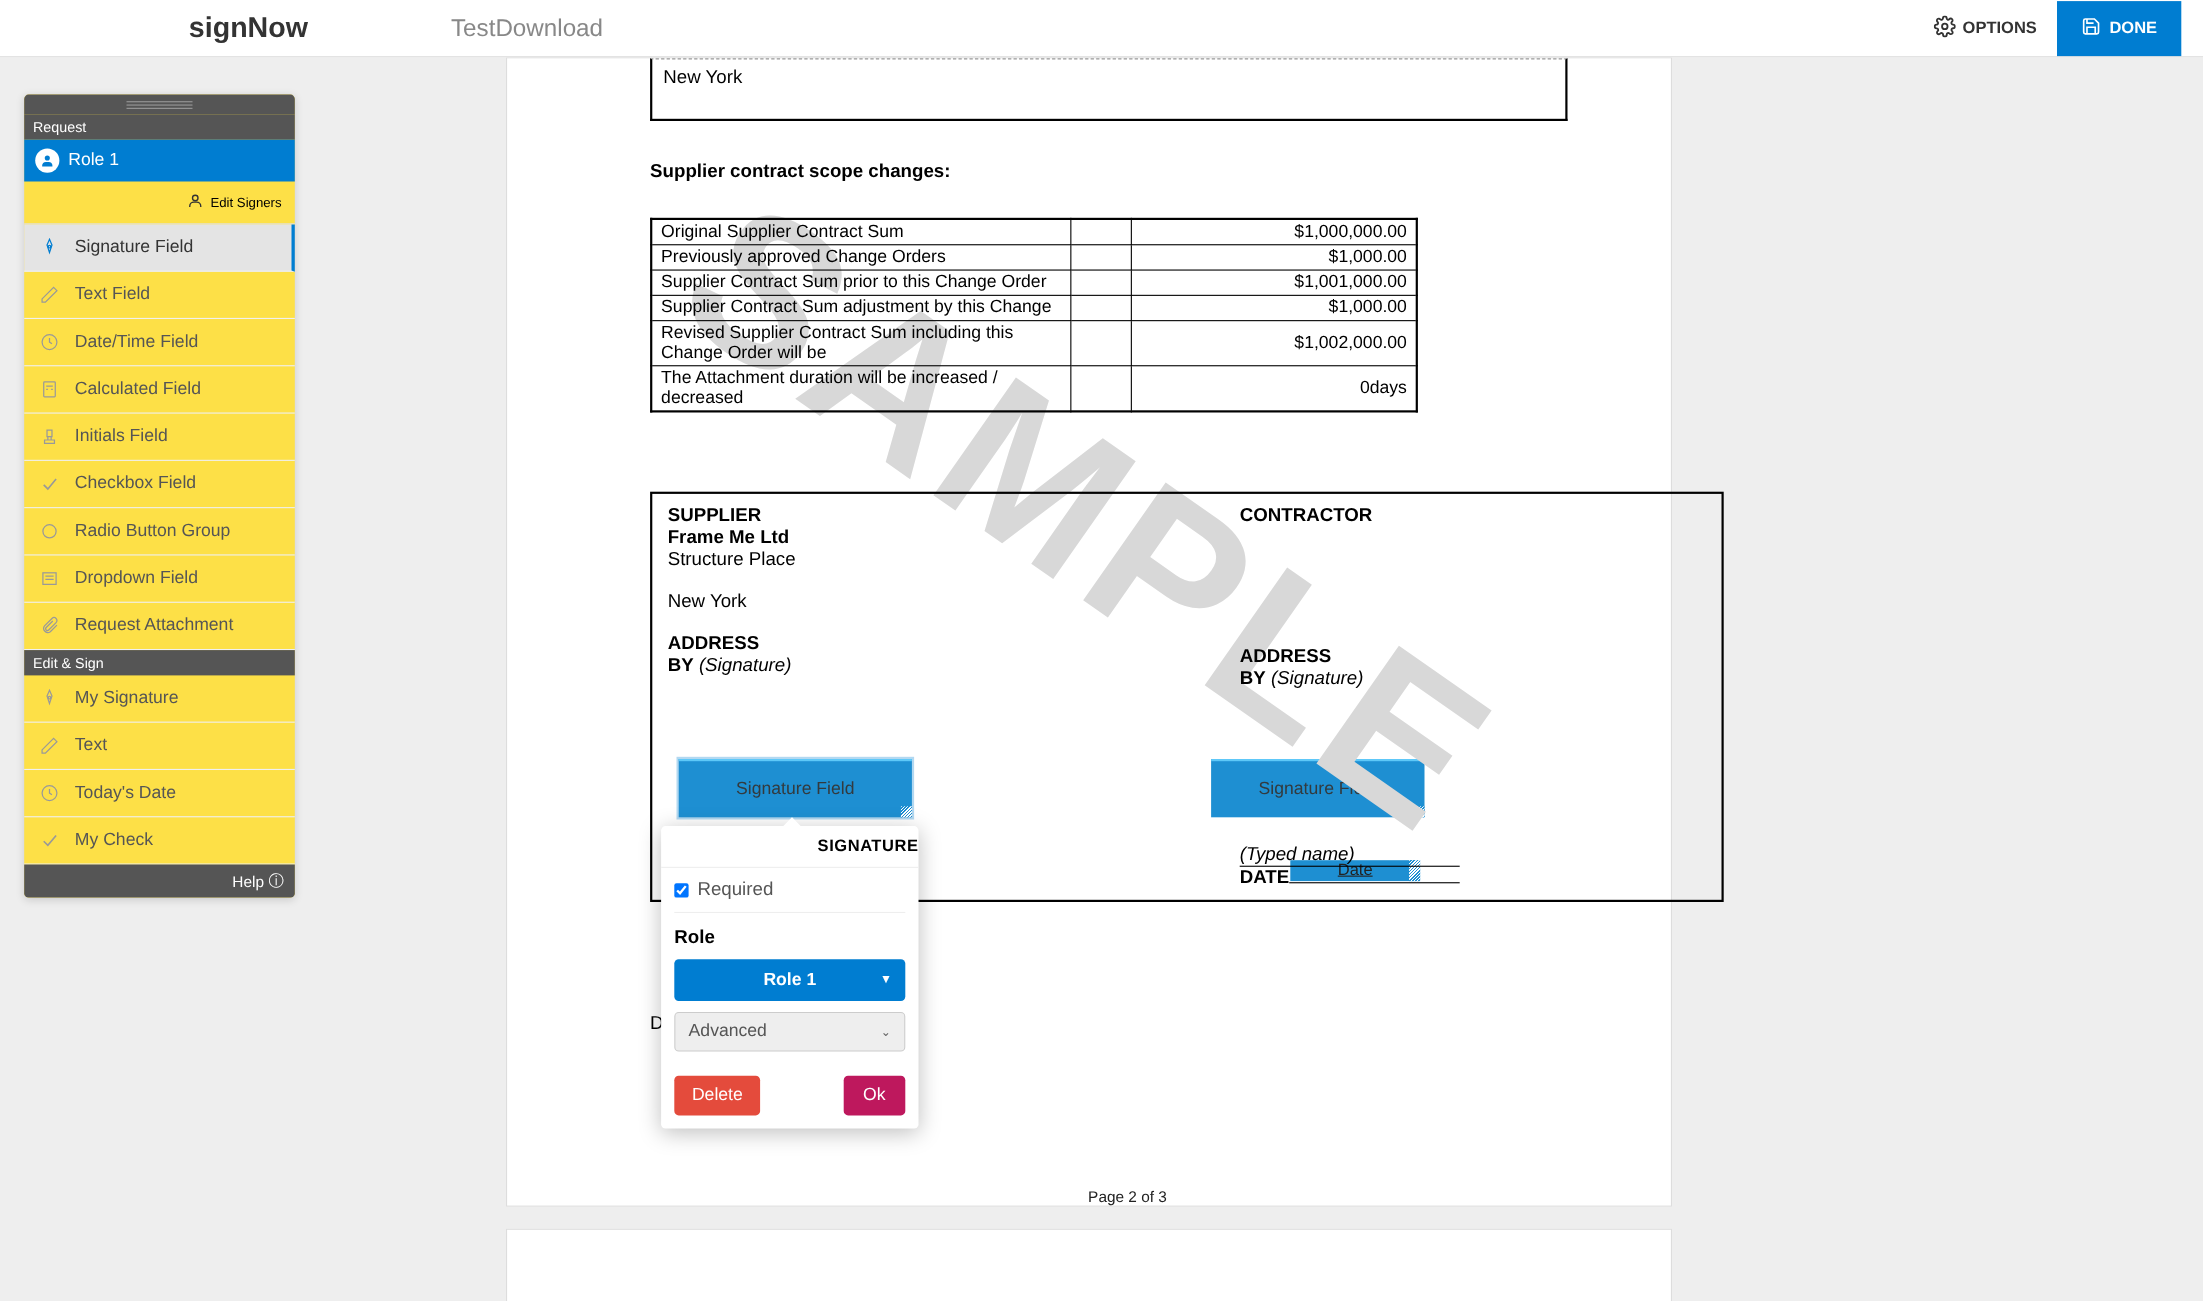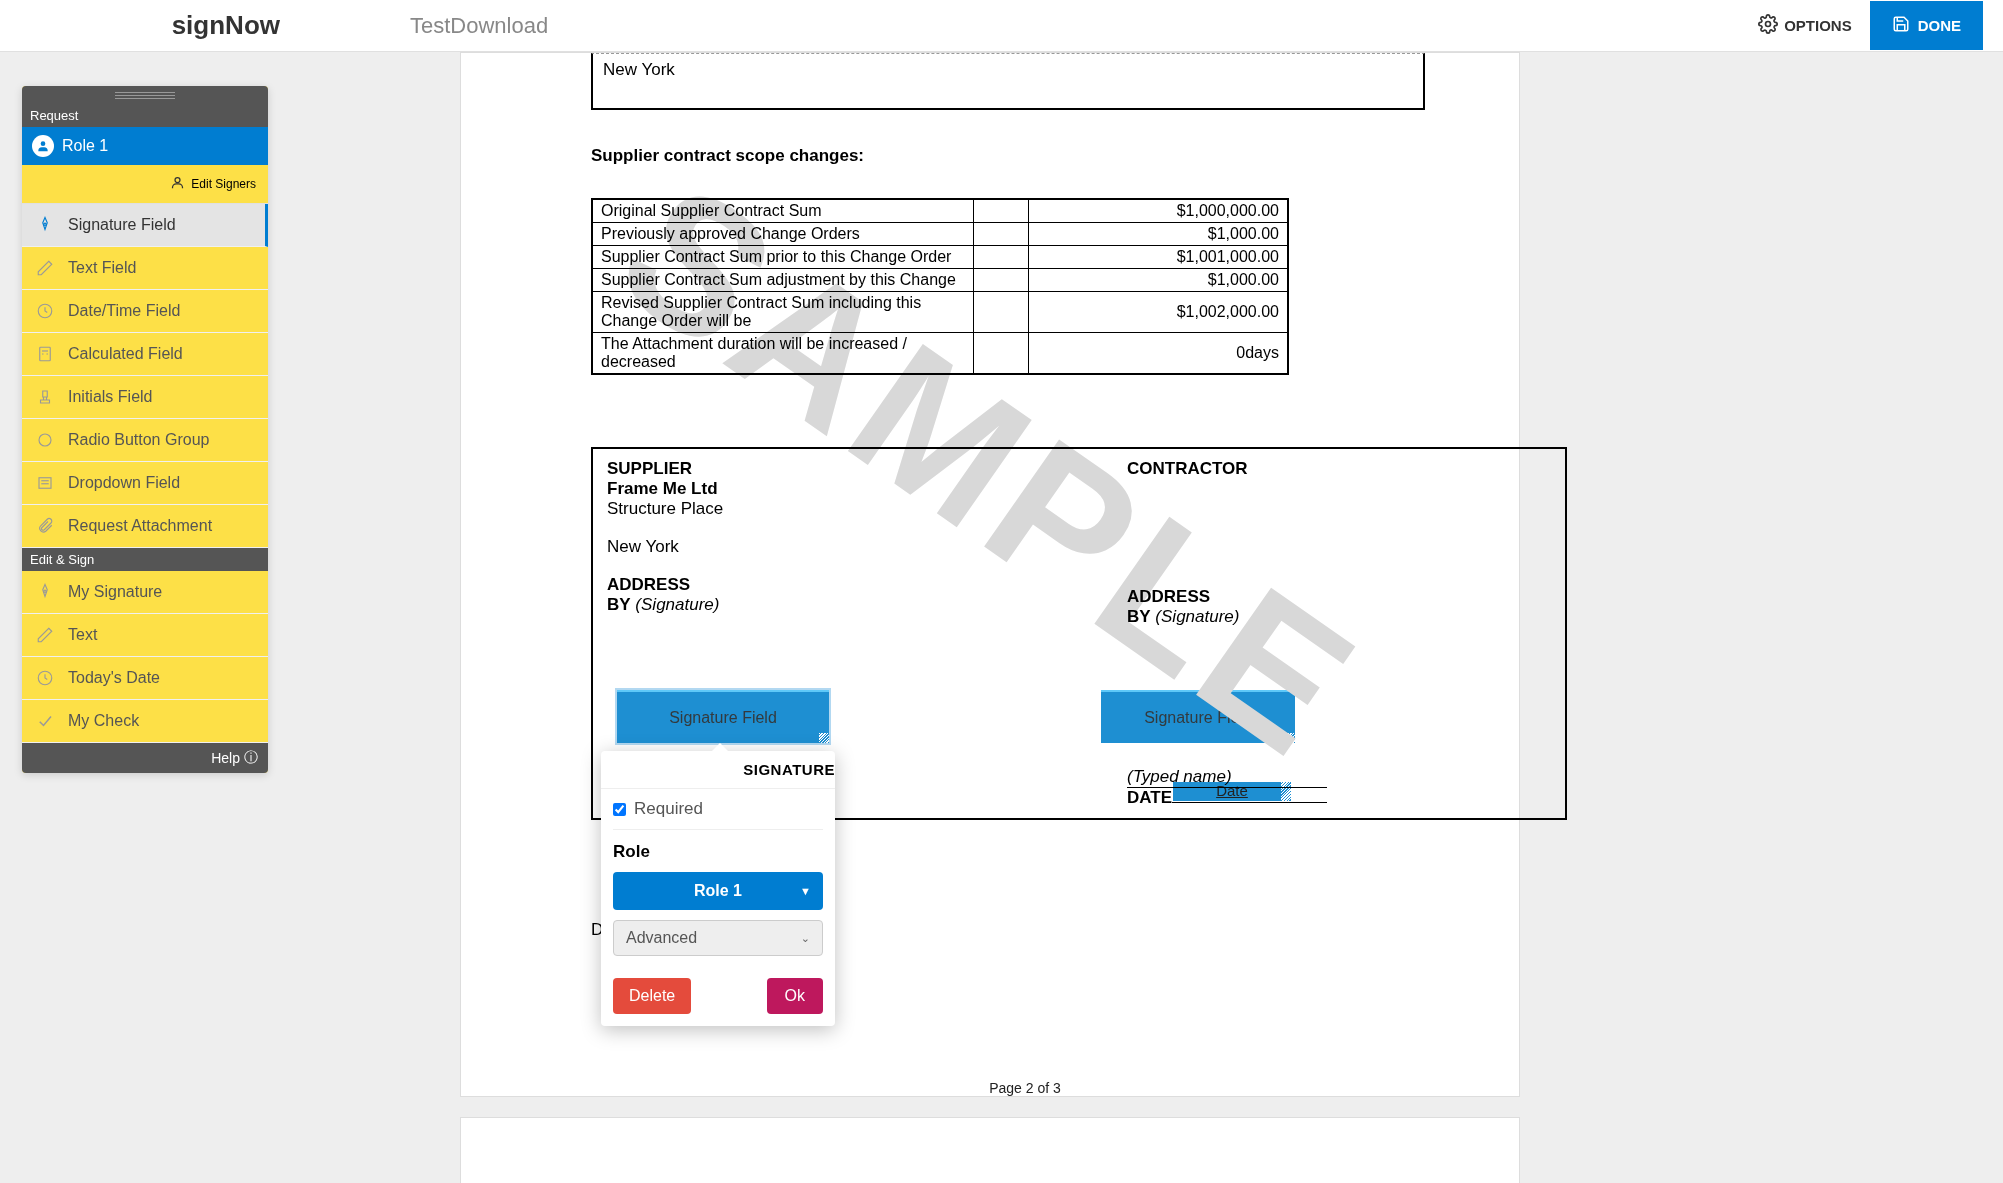--- a/index.html
+++ b/index.html
@@ -165,20 +165,28 @@
       </span>
     <span>Calculated Field</span>
   </div>
   <div class="field-item">
     <span class="icon">
         <svg width="18" height="18" viewBox="0 0 24 24" fill="none" stroke="currentColor" stroke-width="1.5">
           <path d="M9 4h6v8H9z M6 16h12v4H6z M10 12v4 M14 12v4"></path>
         </svg>
       </span>
     <span>Initials Field</span>
+  </div>
+  <div class="field-item">
+    <span class="icon">
+        <svg width="18" height="18" viewBox="0 0 24 24" fill="none" stroke="currentColor" stroke-width="2">
+          <polyline points="5 13 10 18 20 6"></polyline>
+        </svg>
+      </span>
+    <span>Checkbox Field</span>
   </div>
   <div class="field-item">
     <span class="icon">
         <svg width="18" height="18" viewBox="0 0 24 24" fill="none" stroke="currentColor" stroke-width="1.5">
           <circle cx="12" cy="12" r="8"></circle>
         </svg>
       </span>
     <span>Radio Button Group</span>
   </div>
   <div class="field-item">

